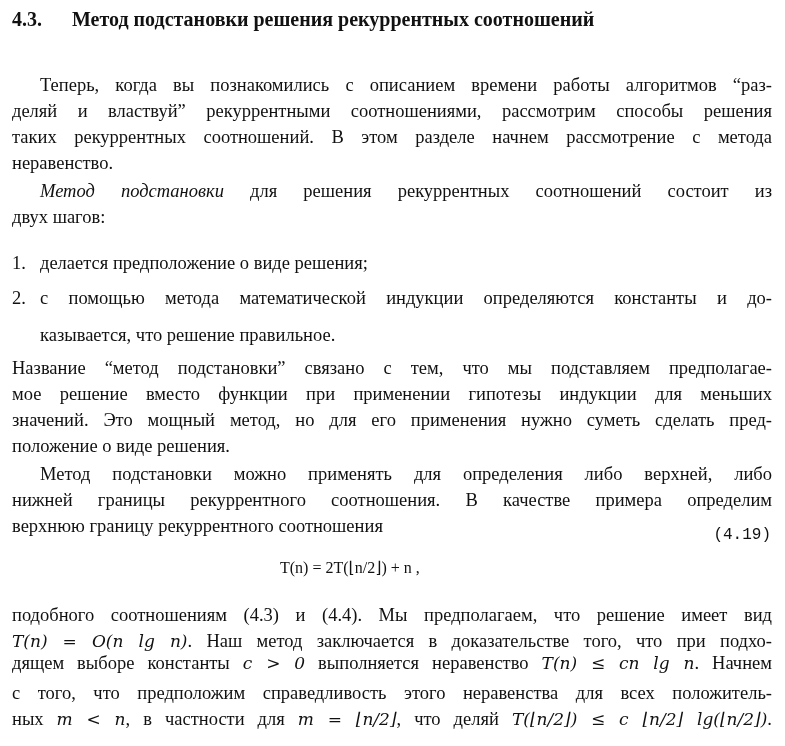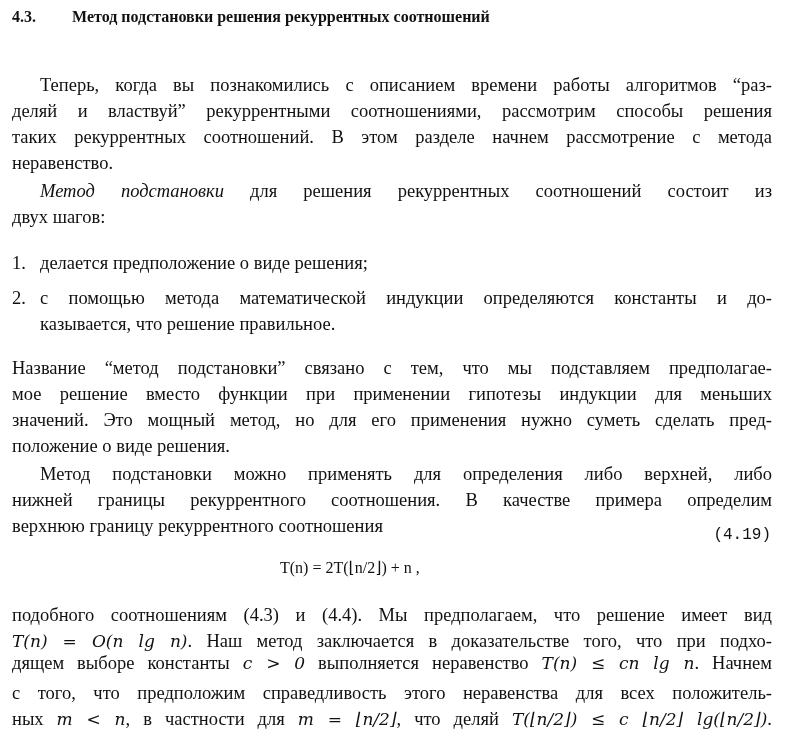--- a/index.html
+++ b/index.html
@@ -1,18 +1,18 @@
 <!DOCTYPE html>
 <html><head>
 <meta charset="utf-8">
 <style>
   html, body { margin:0; padding:0; background:#ffffff; }
   body { width:785px; height:746px; position:relative; overflow:hidden;
          font-family:"Liberation Serif","DejaVu Serif",serif; color:#111; }
-  .heading { position:absolute; left:12px; top:8px; font-weight:bold; font-size:16px; white-space:nowrap; }
+  .heading { position:absolute; left:12px; top:8px; font-weight:bold; font-size:20px; white-space:nowrap; }
   .heading .num { display:inline-block; width:60px; }
   .line { position:absolute; left:12px; width:760px; font-size:18.5px; line-height:26px; white-space:nowrap;
           text-align:justify; text-align-last:justify; }
   .line.last { text-align-last:left; }
   .indent { left:40px; width:732px; }
   .li { left:12px; }
   .li .n { display:inline-block; width:28px; }
   .li2 { left:40px; width:732px; }
   .bi { font-weight:normal; font-style:italic; }
   .m { font-style:italic; font-family:"DejaVu Serif","Liberation Serif",serif; font-size:17px; }
@@ -29,21 +29,21 @@
 <div class="line indent" style="top:72px">Теперь, когда вы познакомились с описанием времени работы алгоритмов “раз-</div>
 <div class="line" style="top:98px">деляй и властвуй” рекуррентными соотношениями, рассмотрим способы решения</div>
 <div class="line" style="top:124px">таких рекуррентных соотношений. В этом разделе начнем рассмотрение с метода</div>
 <div class="line last" style="top:150px">неравенство.</div>
 
 <div class="line indent" style="top:178px"><span class="bi">Метод подстановки</span><span> для решения рекуррентных соотношений состоит из</span></div>
 <div class="line last" style="top:204px">двух шагов:</div>
 
 <div class="line li last" style="top:250px"><span class="n">1.</span><span>делается предположение о виде решения;</span></div>
 <div class="line li" style="top:285px;width:760px"><span class="n">2.</span><span>с помощью метода математической индукции определяются константы и до-</span></div>
-<div class="line li2 last" style="top:311px">казывается, что решение правильное.</div>
+<div class="line li2 last" style="top:322px">казывается, что решение правильное.</div>
 
 <div class="line" style="top:355px">Название “метод подстановки” связано с тем, что мы подставляем предполагае-</div>
 <div class="line" style="top:381px">мое решение вместо функции при применении гипотезы индукции для меньших</div>
 <div class="line" style="top:407px">значений. Это мощный метод, но для его применения нужно суметь сделать пред-</div>
 <div class="line last" style="top:433px">положение о виде решения.</div>
 
 <div class="line indent" style="top:461px">Метод подстановки можно применять для определения либо верхней, либо</div>
 <div class="line" style="top:487px">нижней границы рекуррентного соотношения. В качестве примера определим</div>
 <div class="line last" style="top:513px">верхнюю границу рекуррентного соотношения</div>
 

